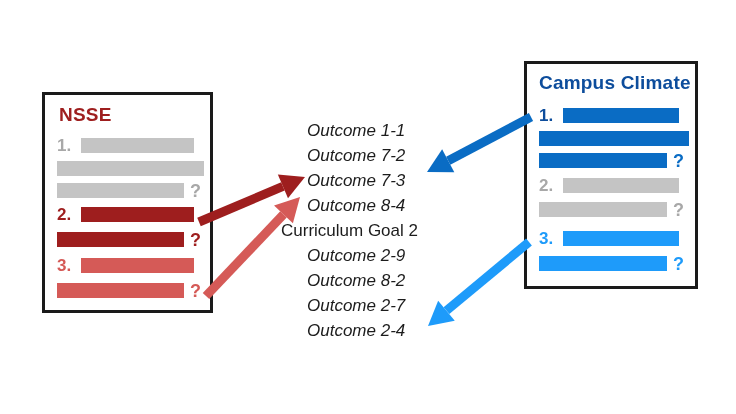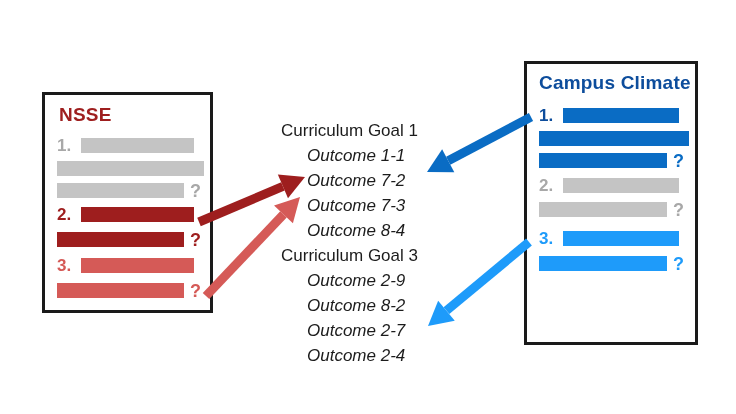--- a/index.html
+++ b/index.html
@@ -19,21 +19,21 @@
   }
 
   
   .panel {
     position: absolute;
     box-sizing: border-box;
     border: 3px solid #1a1a1a;
     background: #ffffff;
   }
   #nsse-panel   { left: 42px;  top: 92px; width: 171px; height: 221px; }
-  #climate-panel{ left: 524px; top: 61px; width: 174px; height: 284px; }
+  #climate-panel{ left: 524px; top: 61px; width: 174px; height: 228px; }
 
   .panel-title {
     position: absolute;
     font-weight: bold;
     letter-spacing: 0.2px;
     white-space: nowrap;
   }
   #nsse-title    { left: 14px; top: 9px;  font-size: 19px; color: #9e1e1e; }
   #climate-title { left: 12px; top: 8px;  font-size: 19px; color: #0d4d9c; }
 
@@ -161,26 +161,25 @@
         </div>
         <div class="bar-row" style="left: 12px; top: 192px;">
           <span style="width: 0px; flex: 0 0 auto;"></span>
           <span class="bar" style="background: rgb(30, 155, 250); width: 128px;"></span>
           <span class="bar-q" style="color: rgb(30, 155, 250);">?</span>
         </div>
       </div>
   </div>
 
   <div id="outcome-list">
-      <div class="goal-line">Curriculum Goal 1</div>
       <div class="outcome-line">Outcome 1-1</div>
       <div class="outcome-line">Outcome 7-2</div>
       <div class="outcome-line">Outcome 7-3</div>
       <div class="outcome-line">Outcome 8-4</div>
-      <div class="goal-line">Curriculum Goal 3</div>
+      <div class="goal-line">Curriculum Goal 2</div>
       <div class="outcome-line">Outcome 2-9</div>
       <div class="outcome-line">Outcome 8-2</div>
       <div class="outcome-line">Outcome 2-7</div>
       <div class="outcome-line">Outcome 2-4</div>
     </div>
 
   <svg id="arrow-layer" viewBox="0 0 736 414" xmlns="http://www.w3.org/2000/svg">
       <g>
         <polygon points="200.75847780044202,226.14219215215235 284.66678632229616,190.52074042117655 281.14983072141206,182.23635611687186 197.24152219955798,217.85780784784765" fill="#9e1e1e"></polygon>
         <polygon points="305,177 287.9883555009089,198.34488115301988 277.82826154279934,174.41221538502853" fill="#9e1e1e"></polygon>

